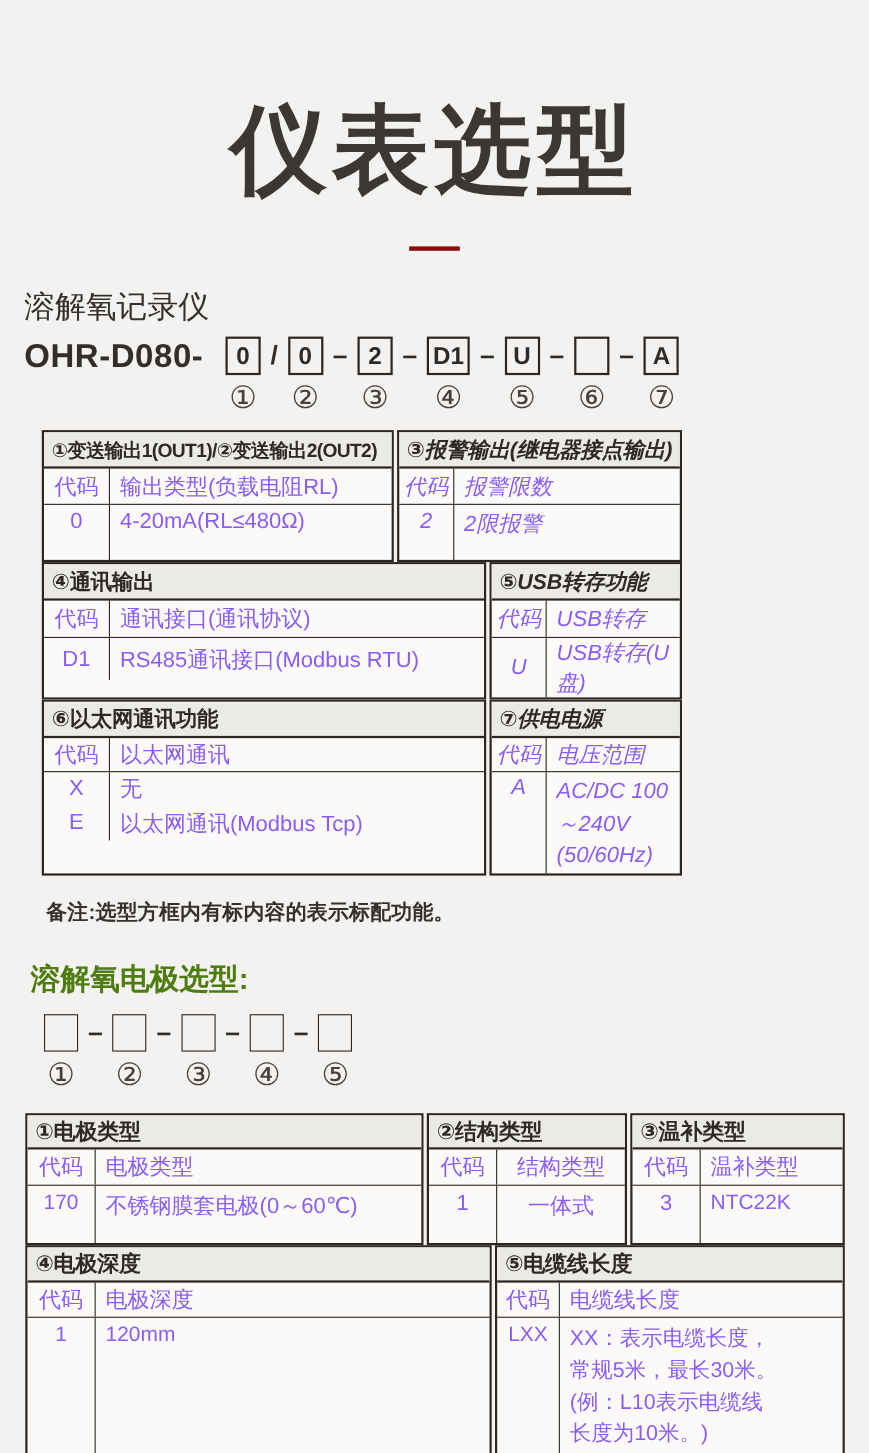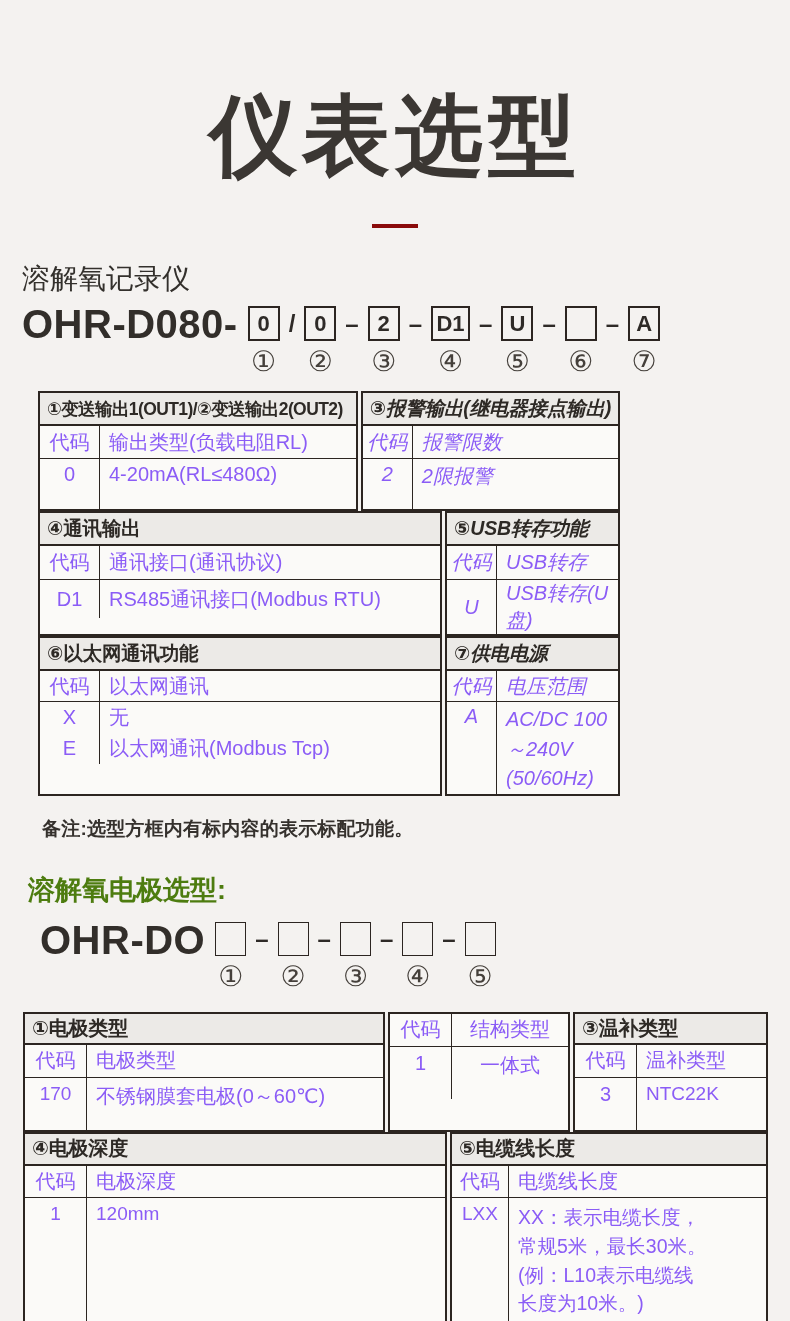--- a/index.html
+++ b/index.html
@@ -24,22 +24,22 @@
   
   .h-recorder{margin:32px 0 0 22px;font-size:28px;font-weight:500;color:#33302c;}
   .note{margin:20px 0 0 42px;font-size:19px;font-weight:700;color:#35312d;letter-spacing:0.2px;}
   .h-electrode{margin:30px 0 0 28px;font-size:27px;font-weight:700;color:#4d7c0f;}
 
   
   .model-row{display:flex;align-items:flex-start;margin-top:8px;}
   .model-row.r1{margin-left:22px;}
   .model-row.r2{margin-left:40px;margin-top:14px;}
   .prefix{
-    font-size:40px;font-weight:700;letter-spacing:0.5px;
-    line-height:37px;margin-right:10px;color:#322e2a;white-space:nowrap;
+    font-size:30px;font-weight:700;letter-spacing:0.5px;
+    line-height:37px;margin-right:20px;color:#322e2a;white-space:nowrap;
   }
   .unit{display:flex;flex-direction:column;align-items:center;}
   .box{
     width:32px;height:35px;border:2.5px solid #2c2521;
     display:flex;align-items:center;justify-content:center;
     font-size:22px;font-weight:700;color:#2e2a27;background:transparent;
   }
   .box.wide{width:39px;}
   .box.thin{border-width:1.5px;width:31px;height:34px;}
   .circ{margin-top:6px;font-size:28px;line-height:30px;font-weight:400;color:#45403b;}
@@ -248,21 +248,20 @@
         </div>
       </div>
     </div>
   </div>
 
   <div class="note">备注:选型方框内有标内容的表示标配功能。</div>
 
   <div class="h-electrode">溶解氧电极选型:</div>
 
   <div class="model-row r2">
-    <span class="prefix">OHR-DO</span>
     <div class="unit">
       <span class="box thin"></span>
       <span class="circ">①</span>
     </div>
     <span class="sep">–</span>
     <div class="unit">
       <span class="box thin"></span>
       <span class="circ">②</span>
     </div>
     <span class="sep">–</span>
@@ -292,20 +291,21 @@
           <div class="cell grow">电极类型</div>
         </div>
         <div class="drows">
           <div class="trow">
             <div class="cell code small">170</div>
             <div class="cell grow">不锈钢膜套电极(0～60℃)</div>
           </div>
         </div>
       </div>
       <div class="sec c2">
+        <div class="sec-title">②结构类型</div>
         <div class="trow sub">
           <div class="cell code">代码</div>
           <div class="cell grow center">结构类型</div>
         </div>
         <div class="drows">
           <div class="trow">
             <div class="cell code">1</div>
             <div class="cell grow center">一体式</div>
           </div>
         </div>

